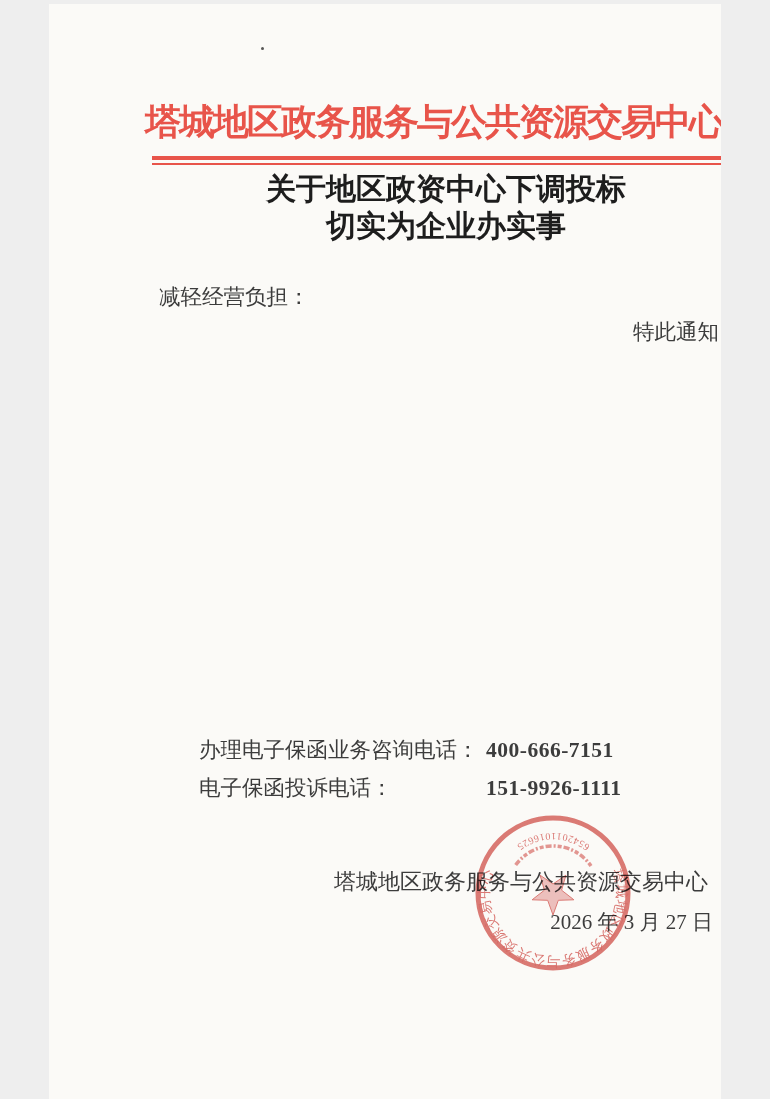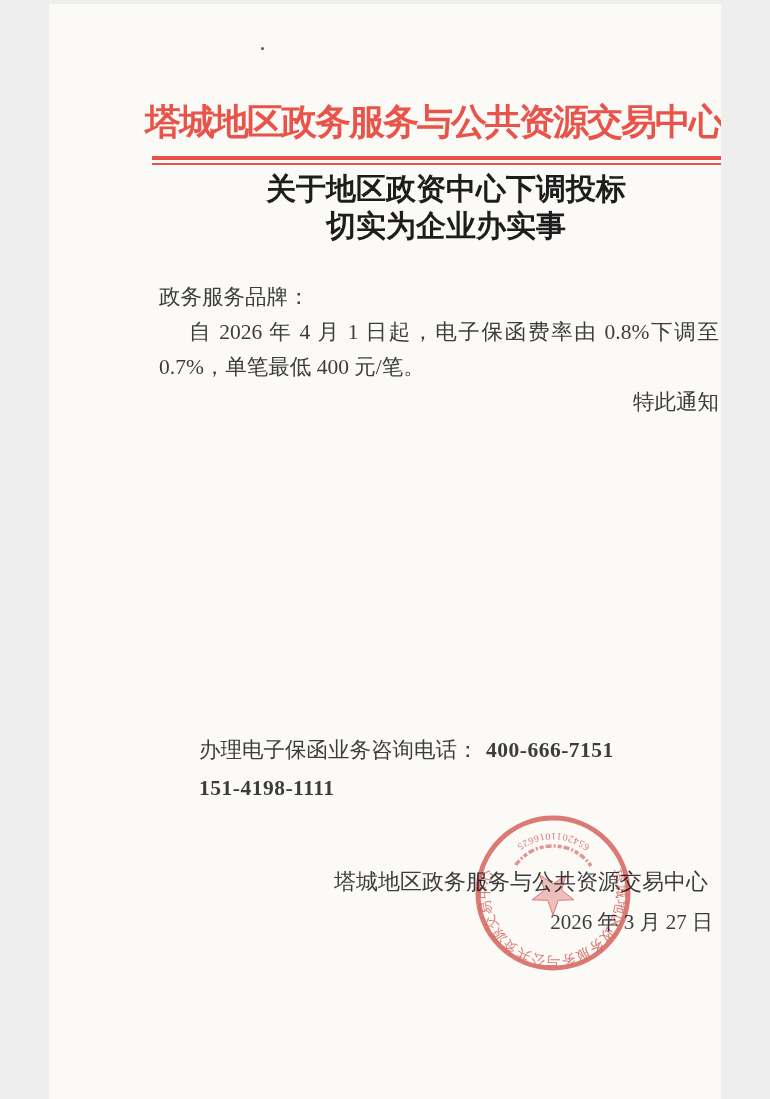--- a/index.html
+++ b/index.html
@@ -99,32 +99,32 @@
   <div class="org-header">塔城地区政务服务与公共资源交易中心</div>
 
   <div class="red-rule"></div>
 
   <div class="notice-title">
     <div>关于地区政资中心下调投标</div>
     <div>切实为企业办实事</div>
   </div>
 
   <div class="body-block">
-    <p>政务服务品牌：</p>
-    <p class="para">自 2026 年 4 月 1 日起，电子保函费率由 0.8%下调至 0.7%，单笔最低 400 元/笔。</p>
+    <p>减轻经营负担：</p>
     <p class="para closing">特此通知</p>
   </div>
 
   <div class="contacts">
     <div class="contact-row">
       <span class="contact-label">办理电子保函业务咨询电话：</span>
       <span class="contact-number">400-666-7151</span>
     </div>
     <div class="contact-row">
-      <span class="contact-number">151-4198-1111</span>
+      <span class="contact-label">电子保函投诉电话：</span>
+      <span class="contact-number">151-9926-1111</span>
     </div>
   </div>
 
   <div class="signature-org">塔城地区政务服务与公共资源交易中心</div>
 
   <div class="signature-date">2026 年 3 月 27 日</div>
 
   <svg class="seal" viewBox="0 0 170 170">
     <defs>
       <path id="sealArcTop" d="M 24.9,106.9 A 64,64 0 1 1 145.1,106.9" fill="none"></path>

